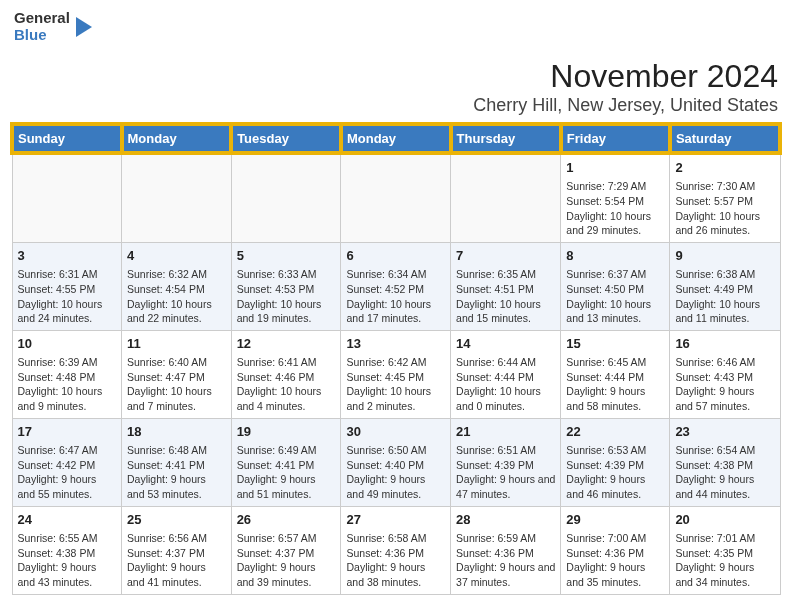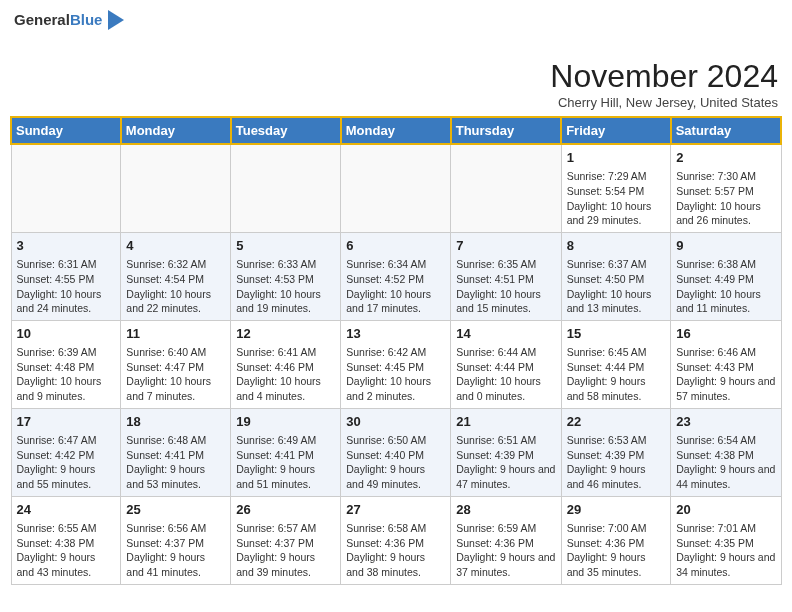--- a/index.html
+++ b/index.html
@@ -17,20 +17,21 @@
       margin-bottom: 6px;
       padding: 0 4px;
     }
     .logo {
       display: flex;
       align-items: center;
       gap: 4px;
     }
     .logo-text {
       display: flex;
+      flex-direction: column;
       font-size: 15px;
       font-weight: bold;
       line-height: 1.1;
     }
     .logo-text .general { color: #333; }
     .logo-text .blue { color: #3a7abf; }
     .logo-arrow {
       width: 0; height: 0;
       border-top: 10px solid transparent;
       border-bottom: 10px solid transparent;
@@ -40,37 +41,37 @@
     .title-block {
       text-align: right;
     }
     .title-block h1 {
       font-size: 32px;
       font-weight: normal;
       color: #222;
       margin-top: 48px;
     }
     .title-block h2 {
-      font-size: 13px;
+      font-size: 18px;
       font-weight: normal;
       color: #444;
     }
     .calendar {
       width: 100%;
       border-collapse: collapse;
       font-size: 11px;
     }
     .calendar th {
       background: #3a7abf;
       color: #fff;
       padding: 5px 4px;
       text-align: left;
       font-size: 13px;
       font-weight: bold;
-      border: 2px solid #eab308;
+      border: 4px solid #eab308;
     }
     .calendar td {
       vertical-align: top;
       padding: 4px 5px;
       border: 1px solid #ccc;
       width: 113px;
       min-height: 80px;
       color: #333;
       line-height: 1.4;
     }

